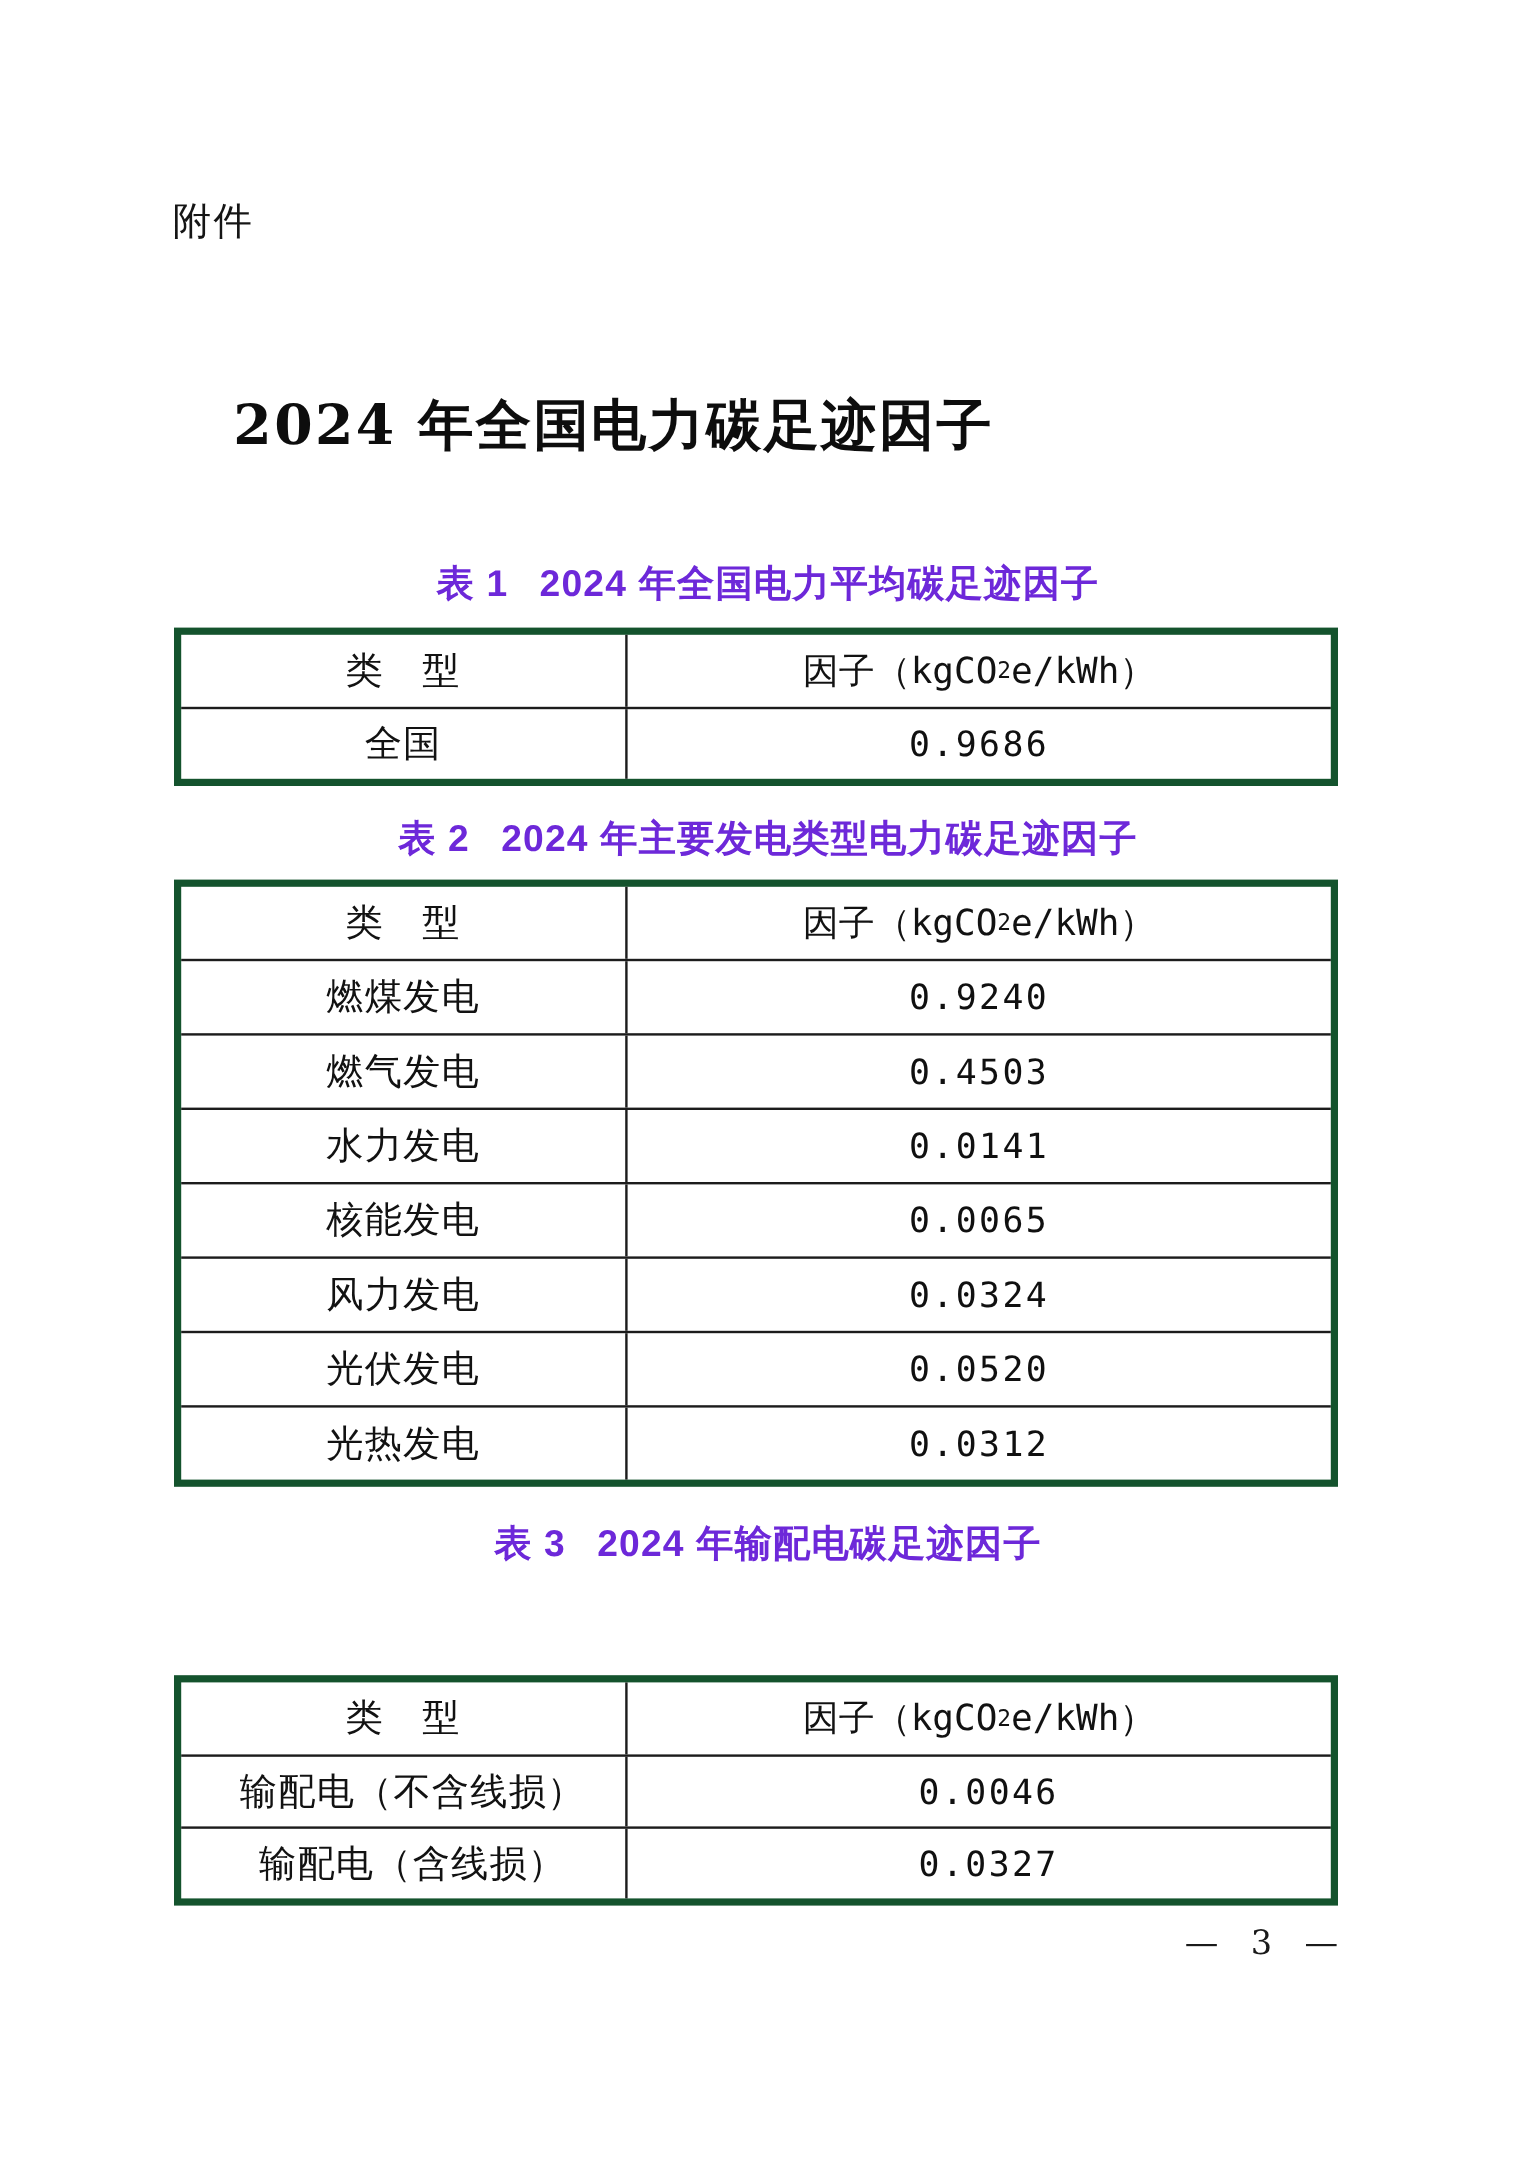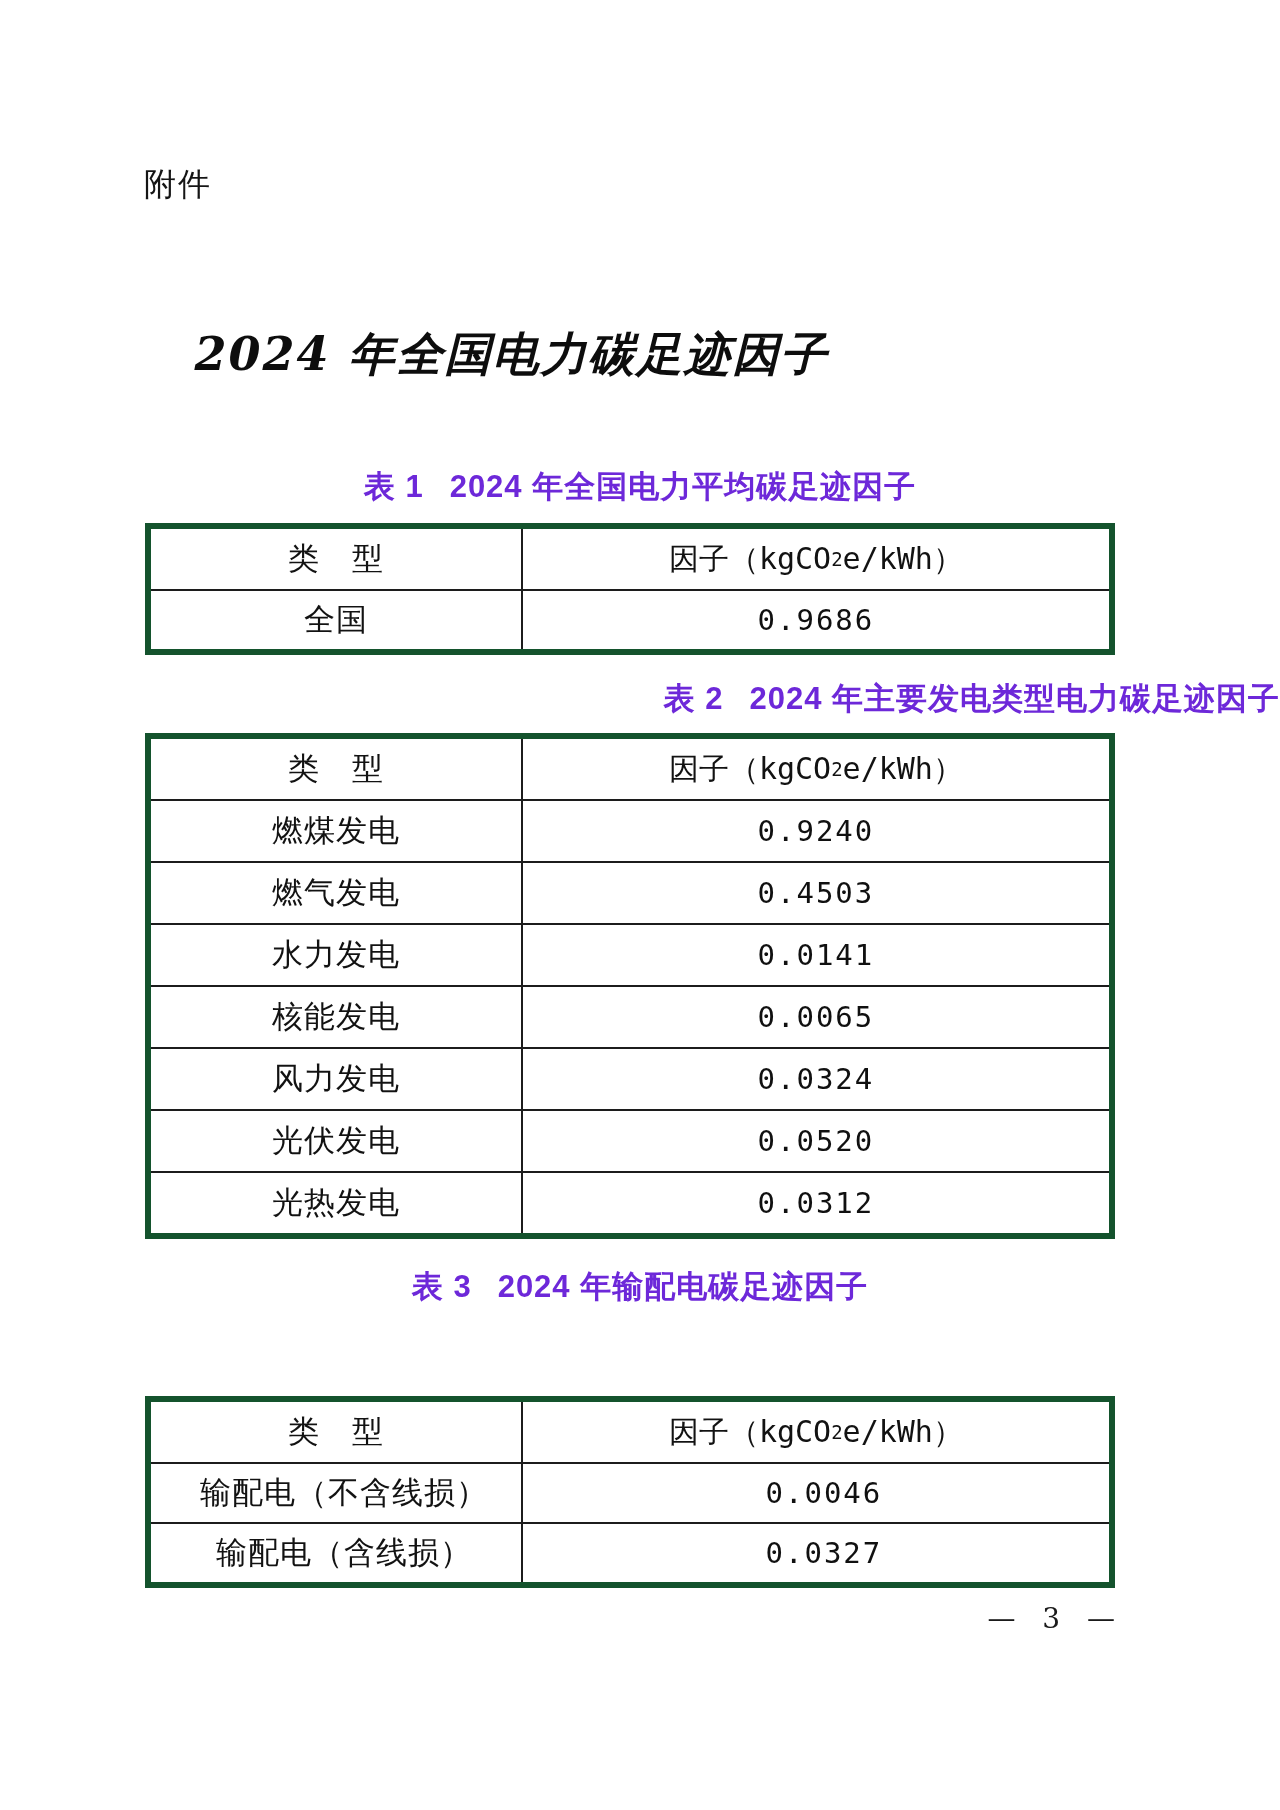--- a/index.html
+++ b/index.html
@@ -18,32 +18,31 @@
     font-family:"Liberation Sans", sans-serif;
     color:#151515;
   }
   .doc-title{
     position:absolute;left:0;top:324px;width:1023px;
     text-align:center;
     font-size:46px;font-weight:bold;
     font-family:"DejaVu Serif", serif;
     letter-spacing:2px;
     color:#0d0d0d;
-    font-style:italic;
   }
   .table-caption{
     position:absolute;left:0;width:1280px;
     display:flex;justify-content:center;align-items:baseline;gap:26px;
     font-size:31px;font-weight:bold;
     font-family:"Liberation Sans", sans-serif;
     color:#6d28d9;
     letter-spacing:1px;
   }
   .caption-1{top:466px;}
-  .caption-2{top:678px;justify-content:flex-end;}
+  .caption-2{top:678px;}
   .caption-3{top:1266px;}
 
   .doc-table{
     position:absolute;left:145px;width:970px;
     border:6px solid #14532d;
     box-sizing:border-box;
     background:#fff;
   }
   .table-1{top:523px;}
   .table-2{top:733px;}

